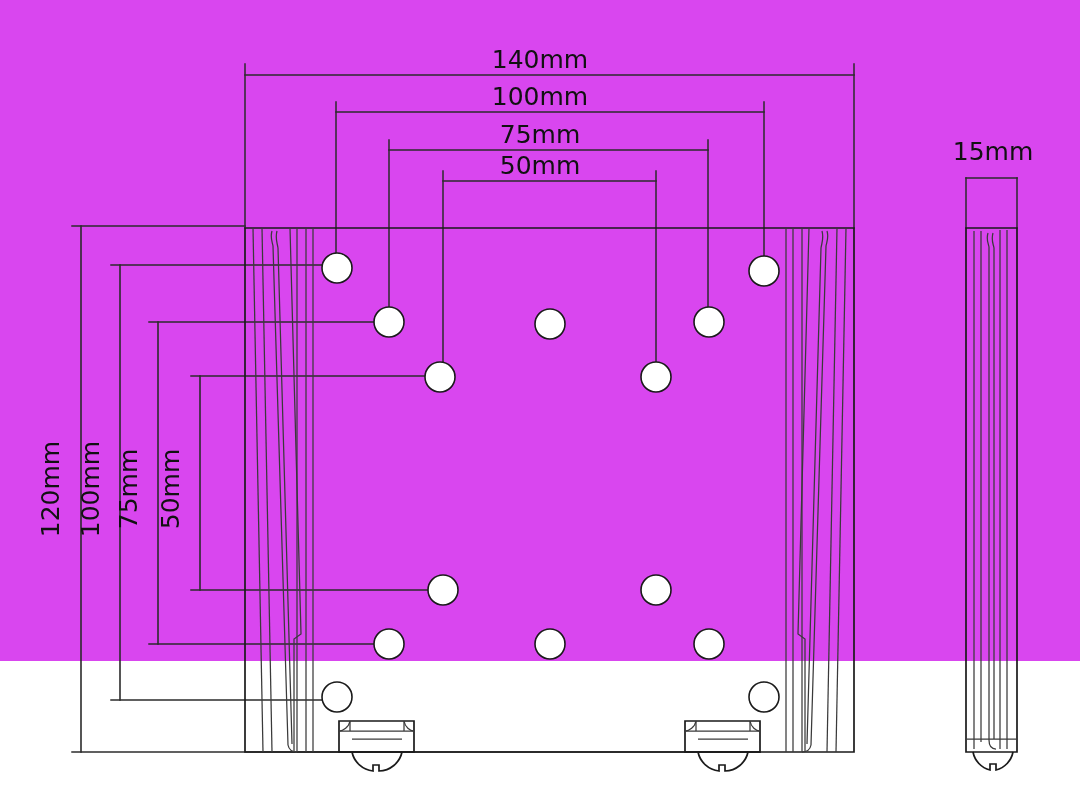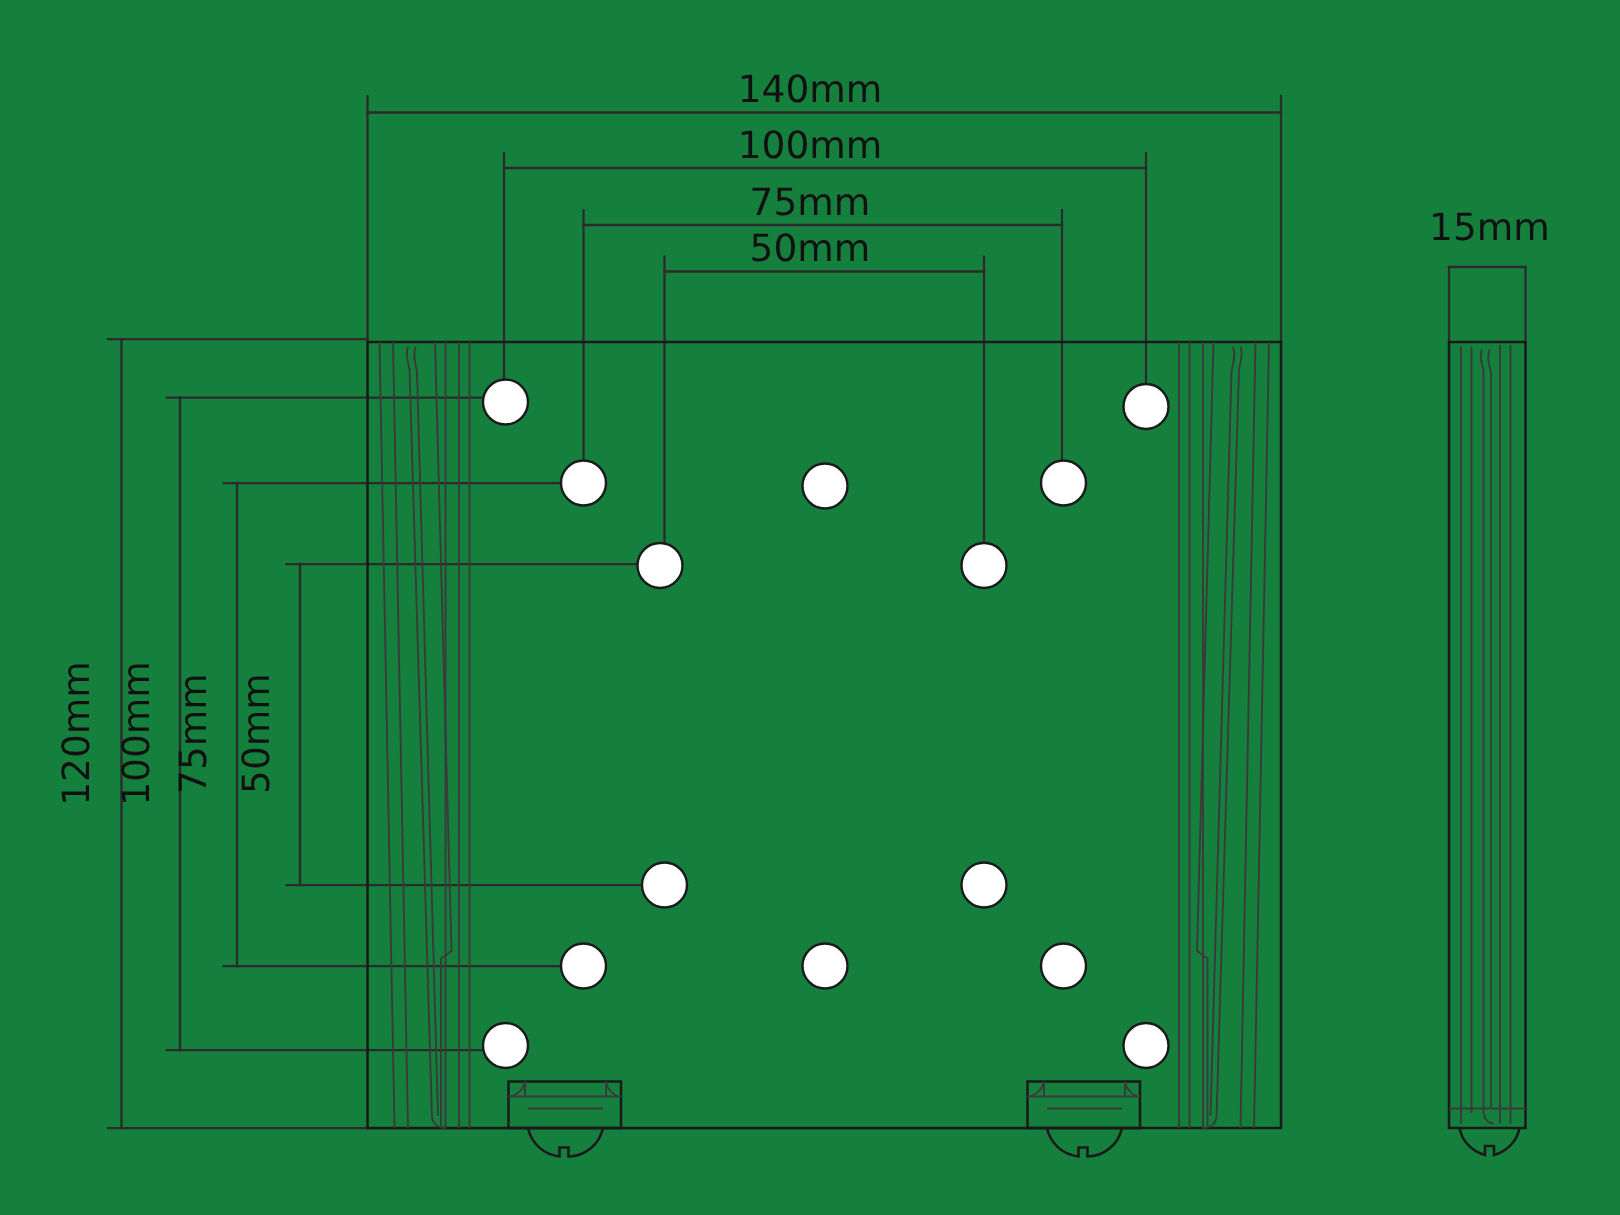--- a/index.html
+++ b/index.html
@@ -11,22 +11,22 @@
   body {
     width: 1080px;
     height: 810px;
     overflow: hidden;
     font-family: "DejaVu Sans", sans-serif;
     color: #111111;
   }
   #drawing-root {
     position: relative;
     width: 1080px;
-    height: 810px;
-    background: #15803d;
+    height: 661px;
+    background: #d946ef;
   }
   #drawing-svg {
     position: absolute;
     left: 0;
     top: 0;
     width: 1080px;
     height: 810px;
     display: block;
   }
   .dim-line { stroke: #2b2b2b; stroke-width: 1.6; fill: none; stroke-linecap: square; }

